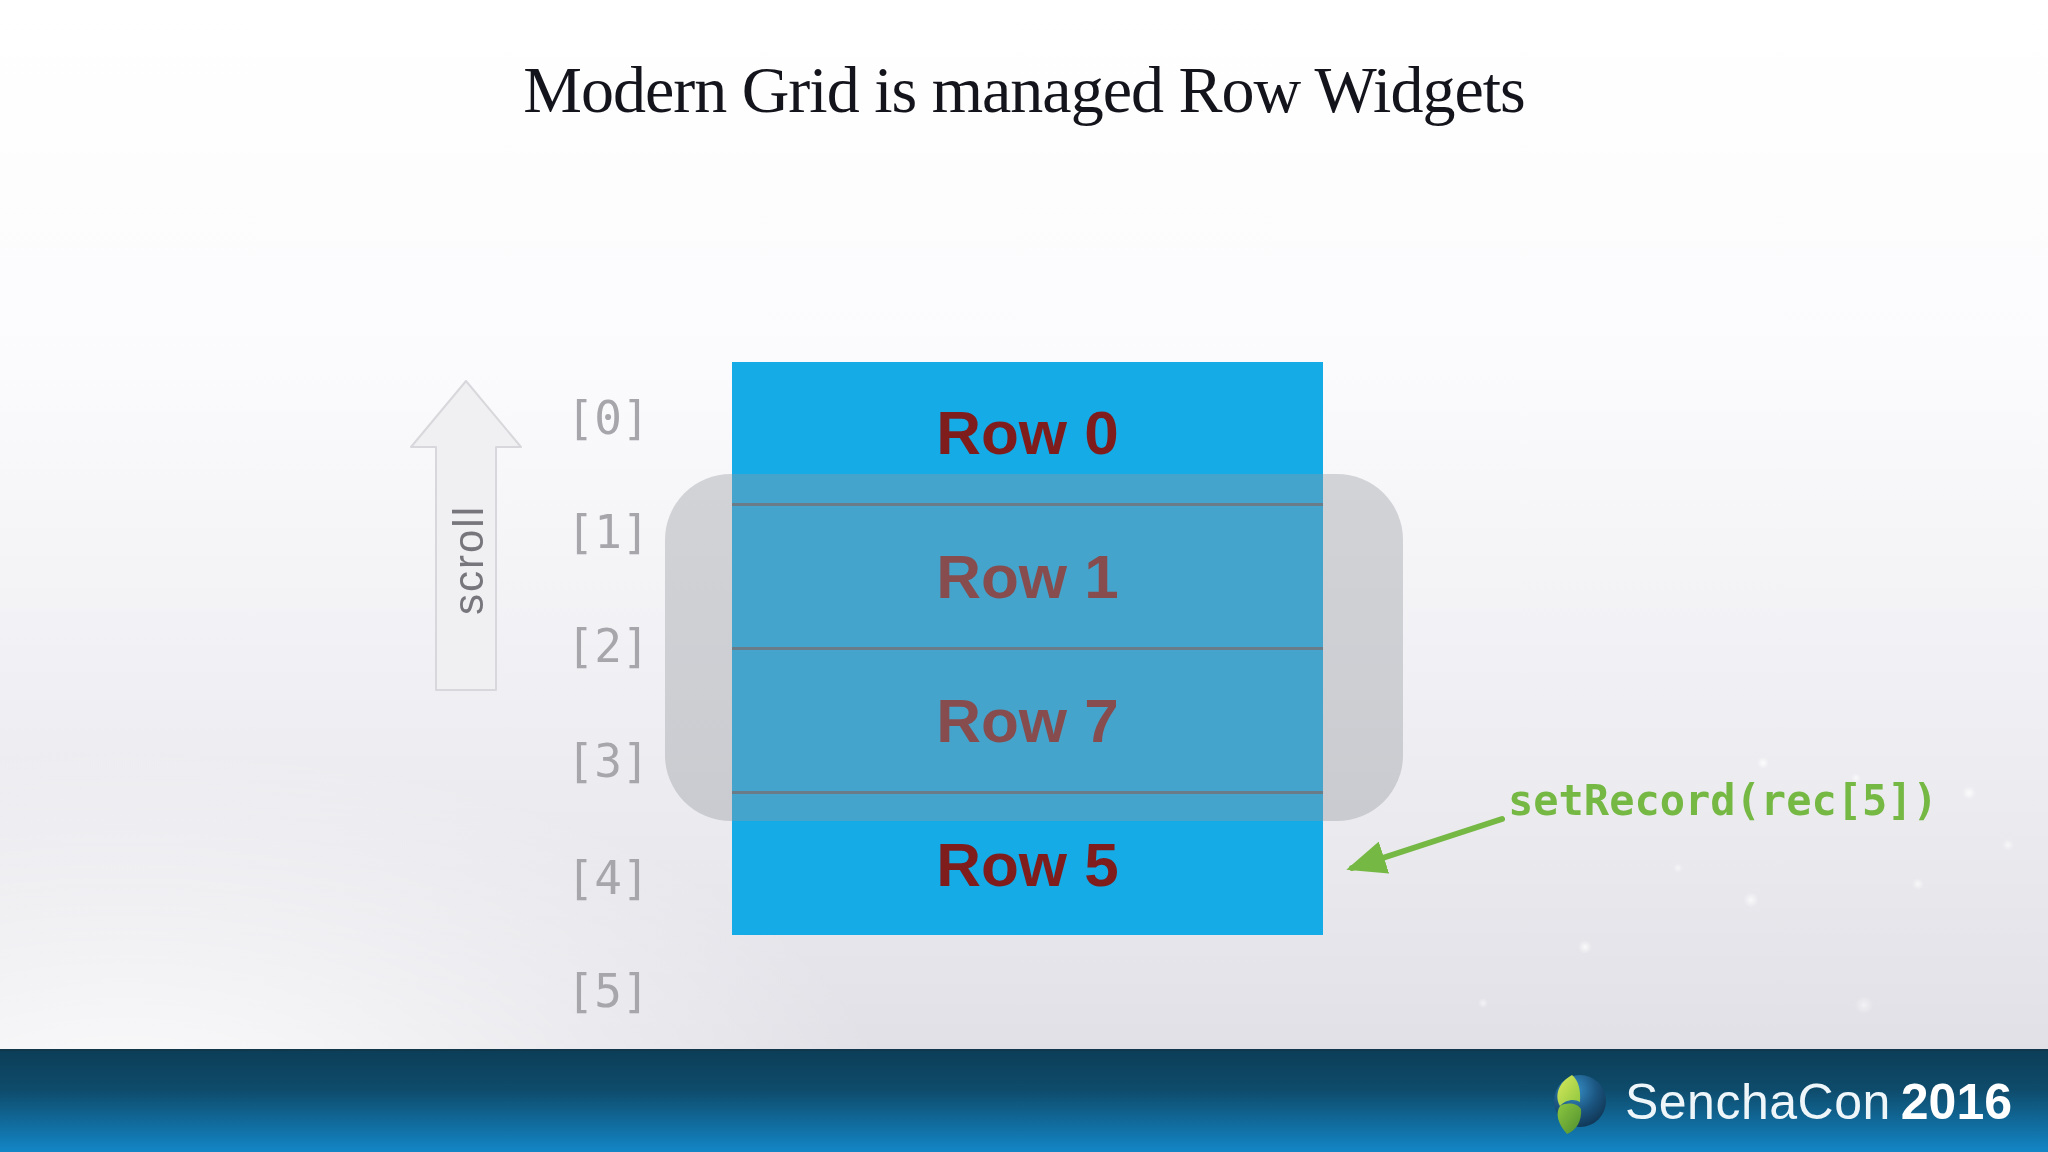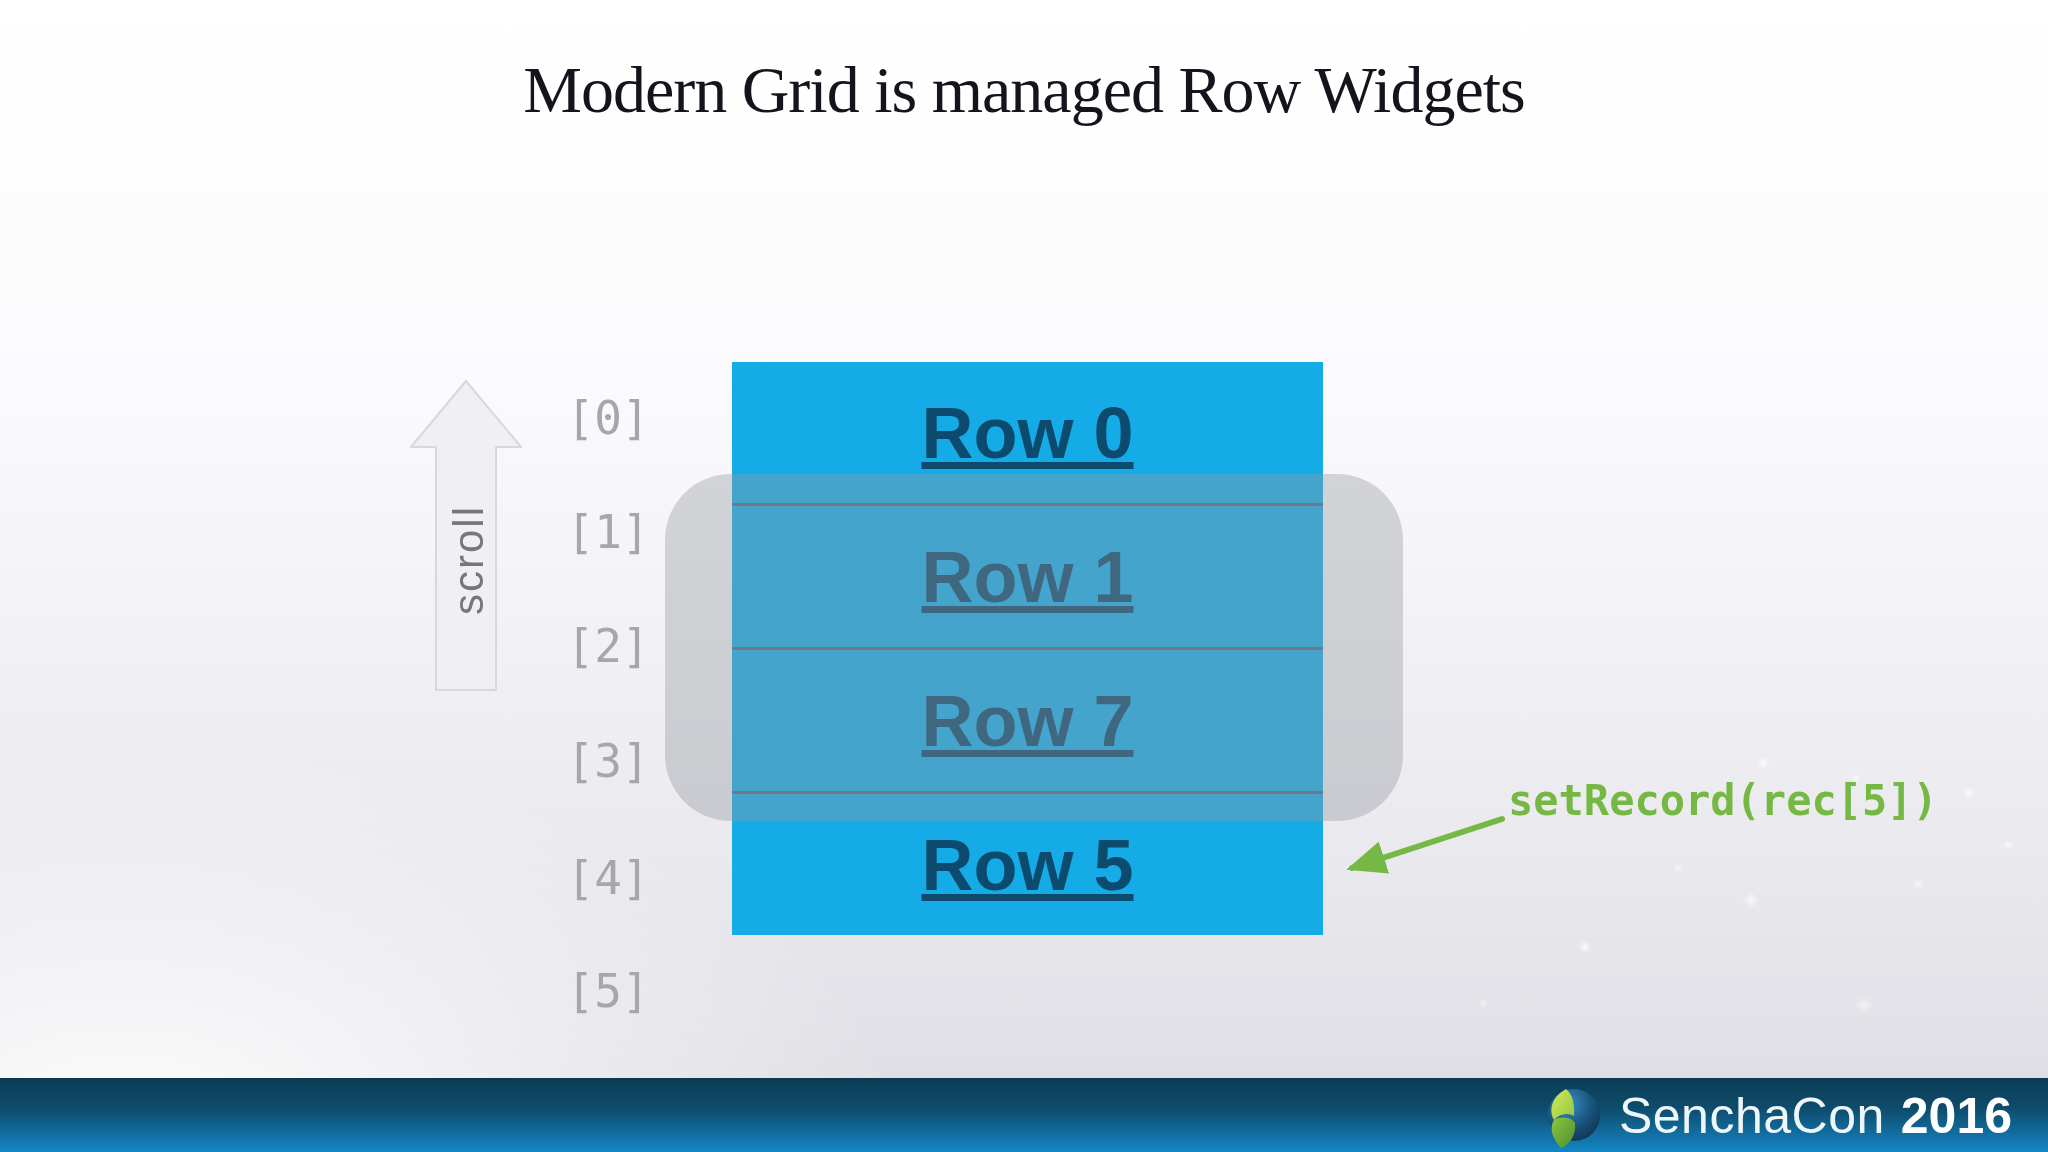--- a/index.html
+++ b/index.html
@@ -73,24 +73,23 @@
     position: absolute;
     left: 732px; top: 362px;
     width: 591px; height: 573px;
     display: flex; flex-direction: column;
     z-index: 2;
   }
   .grid-row {
     flex: 1;
     background: #14abe7;
     display: flex; align-items: center; justify-content: center;
-    color: #0c4a6e;
-    font-size: 72px;
+    color: #7f1d1d;
+    font-size: 62px;
     font-weight: bold;
-    text-decoration: underline;
   }
   .grid-row + .grid-row { border-top: 3px solid #4e6b7a; text-align: right; }
 
   
   .viewport-overlay {
     position: absolute;
     left: 665px; top: 474px;
     width: 738px; height: 347px;
     border-radius: 66px;
     background: rgba(150, 152, 158, 0.38);
@@ -111,41 +110,41 @@
     position: absolute; left: 0; top: 0;
     width: 2048px; height: 1152px;
     z-index: 4;
     pointer-events: none;
   }
 
   
   .footer {
     position: absolute;
     left: 0; bottom: 0;
-    width: 2048px; height: 74px;
+    width: 2048px; height: 103px;
     background: linear-gradient(180deg, #0c3e58 0%, #0e4b6b 38%, #1386c6 100%);
     border-top: 2px solid #10374c;
     display: flex;
     align-items: center;
     justify-content: flex-end;
     padding-right: 36px;
     z-index: 5;
   }
   .footer-logo { margin-right: 18px; margin-top: 4px; }
   .footer-brand {
     font-size: 50px;
     font-weight: 400;
     color: #eff6fa;
     letter-spacing: 0.5px;
   }
   .footer-year {
     font-size: 50px;
     font-weight: bold;
     color: #ffffff;
-    margin-left: 16px;
+    margin-left: 10px;
   }
 </style>
 </head>
 <body>
 
 <div class="slide">
 
   <h1 class="title">Modern Grid is managed Row Widgets</h1>
 
   <svg class="scroll-arrow-svg" width="112" height="312" viewBox="0 0 112 312">

